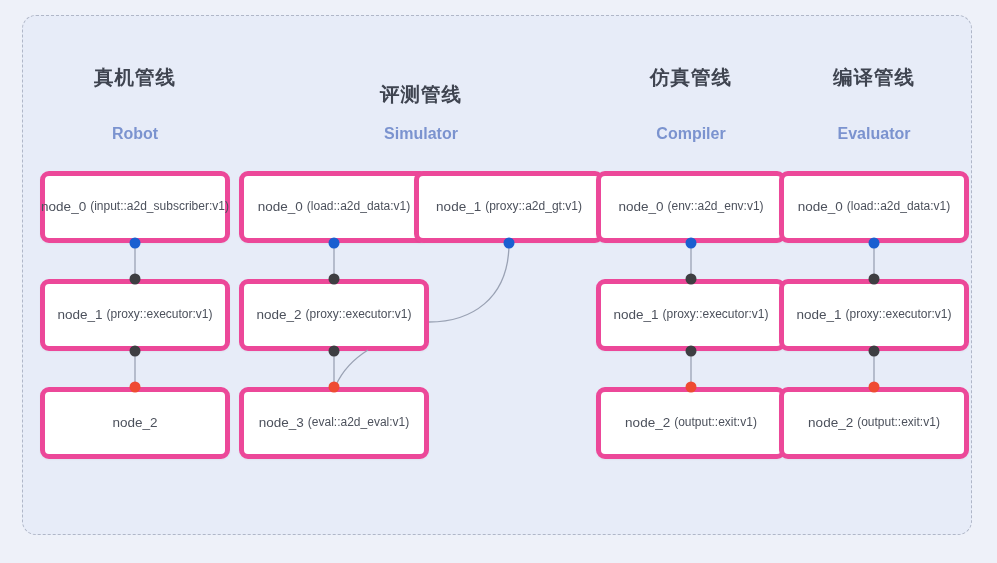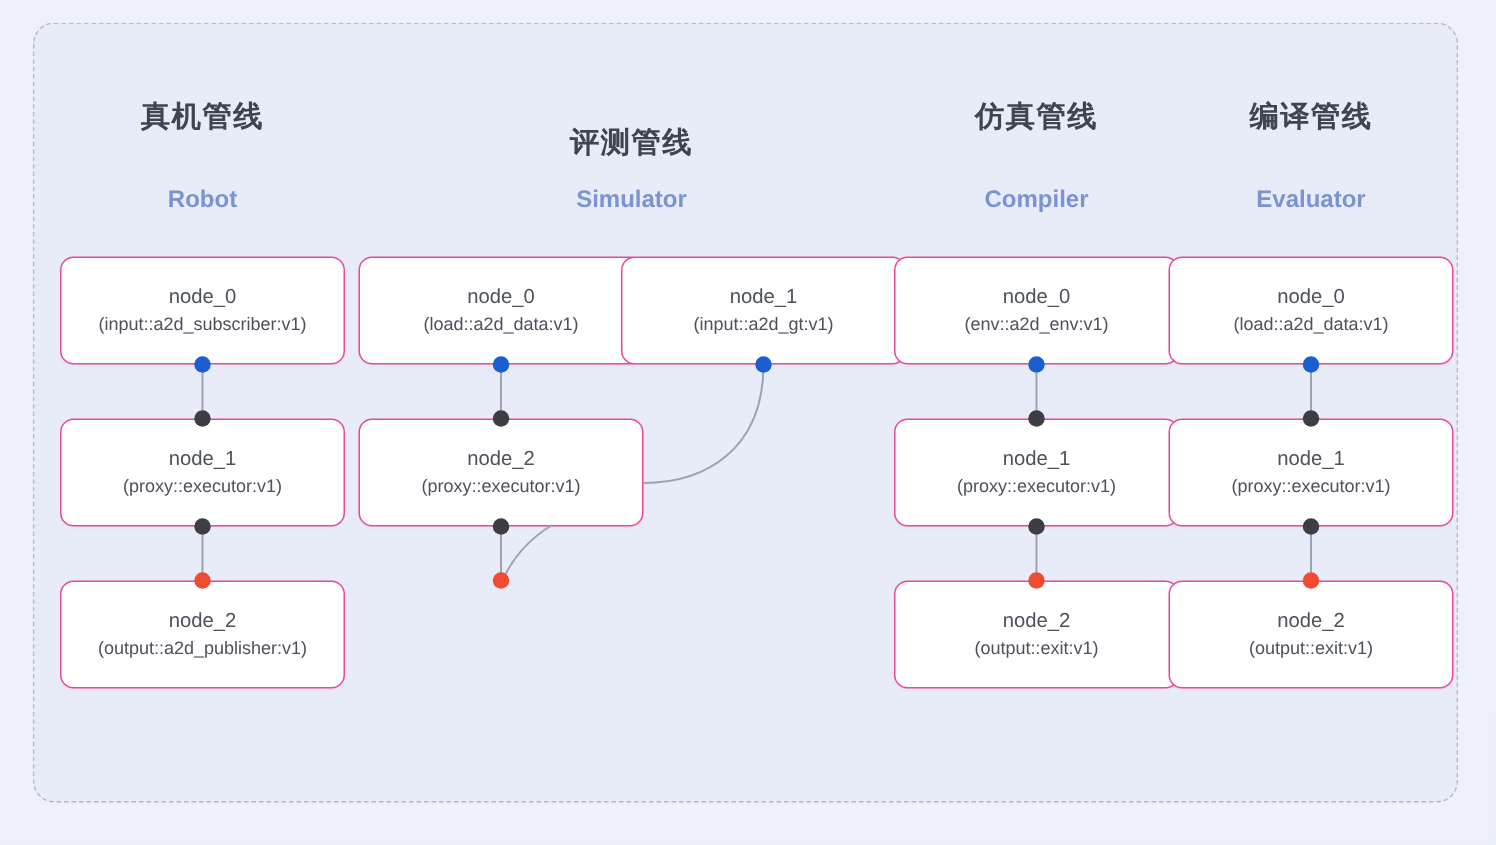--- a/index.html
+++ b/index.html
@@ -57,25 +57,25 @@
     transform: translateX(-50%);
   }
 
   
   .node {
     position: absolute;
     box-sizing: border-box;
     width: 190px;
     height: 72px;
     background: #ffffff;
-    border: 1px solid #ec4899;
+    border: 5px solid #ec4899;
     border-radius: 9px;
     box-shadow: 0 1px 2px rgba(40,50,80,0.045);
     display: flex;
-    flex-direction: column;
+    flex-direction: row;
     align-items: center;
     justify-content: center;
     gap: 4px;
   }
   .node .nline1 {
     font-size: 13.5px;
     color: #4c515c;
     line-height: 1.1;
     white-space: nowrap;
   }
@@ -157,38 +157,41 @@
   <div class="node" style="left:40px; top:171px;">
     <div class="nline1">node_0</div>
     <div class="nline2">(input::a2d_subscriber:v1)</div>
   </div>
   <div class="node" style="left:40px; top:279px;">
     <div class="nline1">node_1</div>
     <div class="nline2">(proxy::executor:v1)</div>
   </div>
   <div class="node" style="left:40px; top:387px;">
     <div class="nline1">node_2</div>
-    <div class="nline2">(output::a2d_publisher:v1)</div>
   </div>
   <div class="port blue" style="left:135px; top:243px;"></div>
   <div class="port dark" style="left:135px; top:279px;"></div>
   <div class="port dark" style="left:135px; top:351px;"></div>
   <div class="port red" style="left:135px; top:387px;"></div>
 
   <div class="node" style="left:239px; top:171px;">
     <div class="nline1">node_0</div>
     <div class="nline2">(load::a2d_data:v1)</div>
   </div>
   <div class="node" style="left:414px; top:171px;">
     <div class="nline1">node_1</div>
-    <div class="nline2">(input::a2d_gt:v1)</div>
+    <div class="nline2">(proxy::a2d_gt:v1)</div>
   </div>
   <div class="node" style="left:239px; top:279px;">
     <div class="nline1">node_2</div>
     <div class="nline2">(proxy::executor:v1)</div>
+  </div>
+  <div class="node" style="left:239px; top:387px;">
+    <div class="nline1">node_3</div>
+    <div class="nline2">(eval::a2d_eval:v1)</div>
   </div>
   <div class="port blue" style="left:334px; top:243px;"></div>
   <div class="port blue" style="left:509px; top:243px;"></div>
   <div class="port dark" style="left:334px; top:279px;"></div>
   <div class="port dark" style="left:334px; top:351px;"></div>
   <div class="port red" style="left:334px; top:387px;"></div>
 
   <div class="node" style="left:596px; top:171px;">
     <div class="nline1">node_0</div>
     <div class="nline2">(env::a2d_env:v1)</div>

